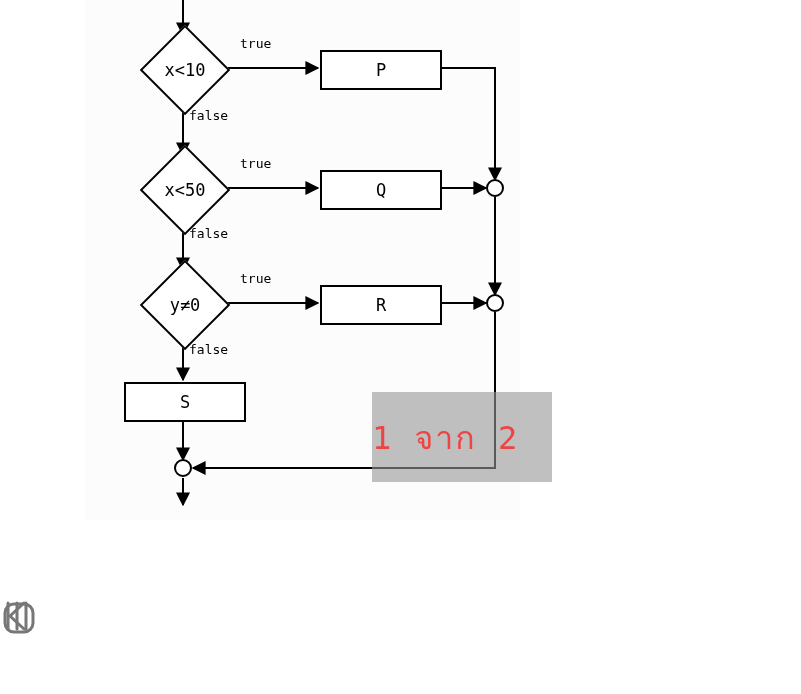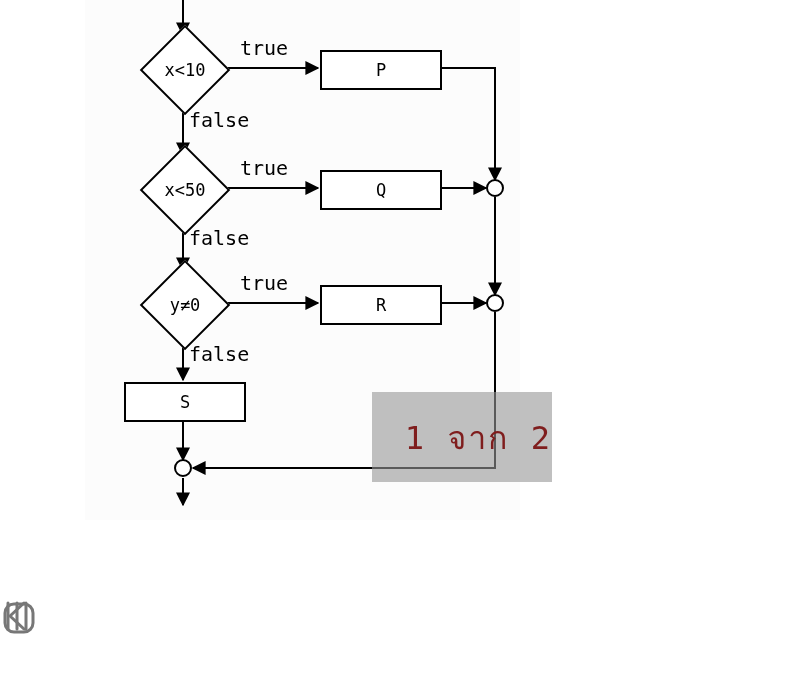--- a/index.html
+++ b/index.html
@@ -1,23 +1,23 @@
 <!DOCTYPE html>
 <html><head>
 <meta charset="utf-8">
 <style>
   html,body{margin:0;padding:0;width:801px;height:694px;background:#fff;font-family:monospace;overflow:hidden}
   .canvas{position:relative;width:801px;height:694px}
   svg{position:absolute;left:0;top:0}
   .diamond{position:absolute;background:#fff;border:2px solid #000;transform:rotate(45deg)}
   .diamond span{position:absolute;left:50%;top:50%;transform:translate(-50%,-50%) rotate(-45deg);font-size:17px;white-space:nowrap}
   .box{position:absolute;background:#fff;border:2px solid #000;display:flex;align-items:center;justify-content:center;font-size:17px}
-  .lbl{position:absolute;font-size:20px;background:transparent}
+  .lbl{position:absolute;font-size:13px;background:transparent}
   .merge{position:absolute;width:14px;height:14px;border:2px solid #000;border-radius:50%;background:#fff}
-  .overlay{position:absolute;background:rgba(150,150,150,.6);color:#7f1d1d;font-size:32px;display:flex;align-items:center;justify-content:flex-end;letter-spacing:2px}
+  .overlay{position:absolute;background:rgba(150,150,150,.6);color:#ef4444;font-size:32px;display:flex;align-items:center;justify-content:flex-start;letter-spacing:2px}
   .navbar{position:absolute;left:0;bottom:0;width:801px;height:95px;display:flex;align-items:center;justify-content:space-around}
   .nav-btn{width:60px;height:60px;display:flex;align-items:center;justify-content:center;color:#555}
   .frame{position:absolute;background:#f4f4f4}
 </style>
 </head>
 <body>
 
 <div class="canvas">
 
   <div class="frame" style="left:85px;top:0;width:435px;height:520px;opacity:.25"></div>

